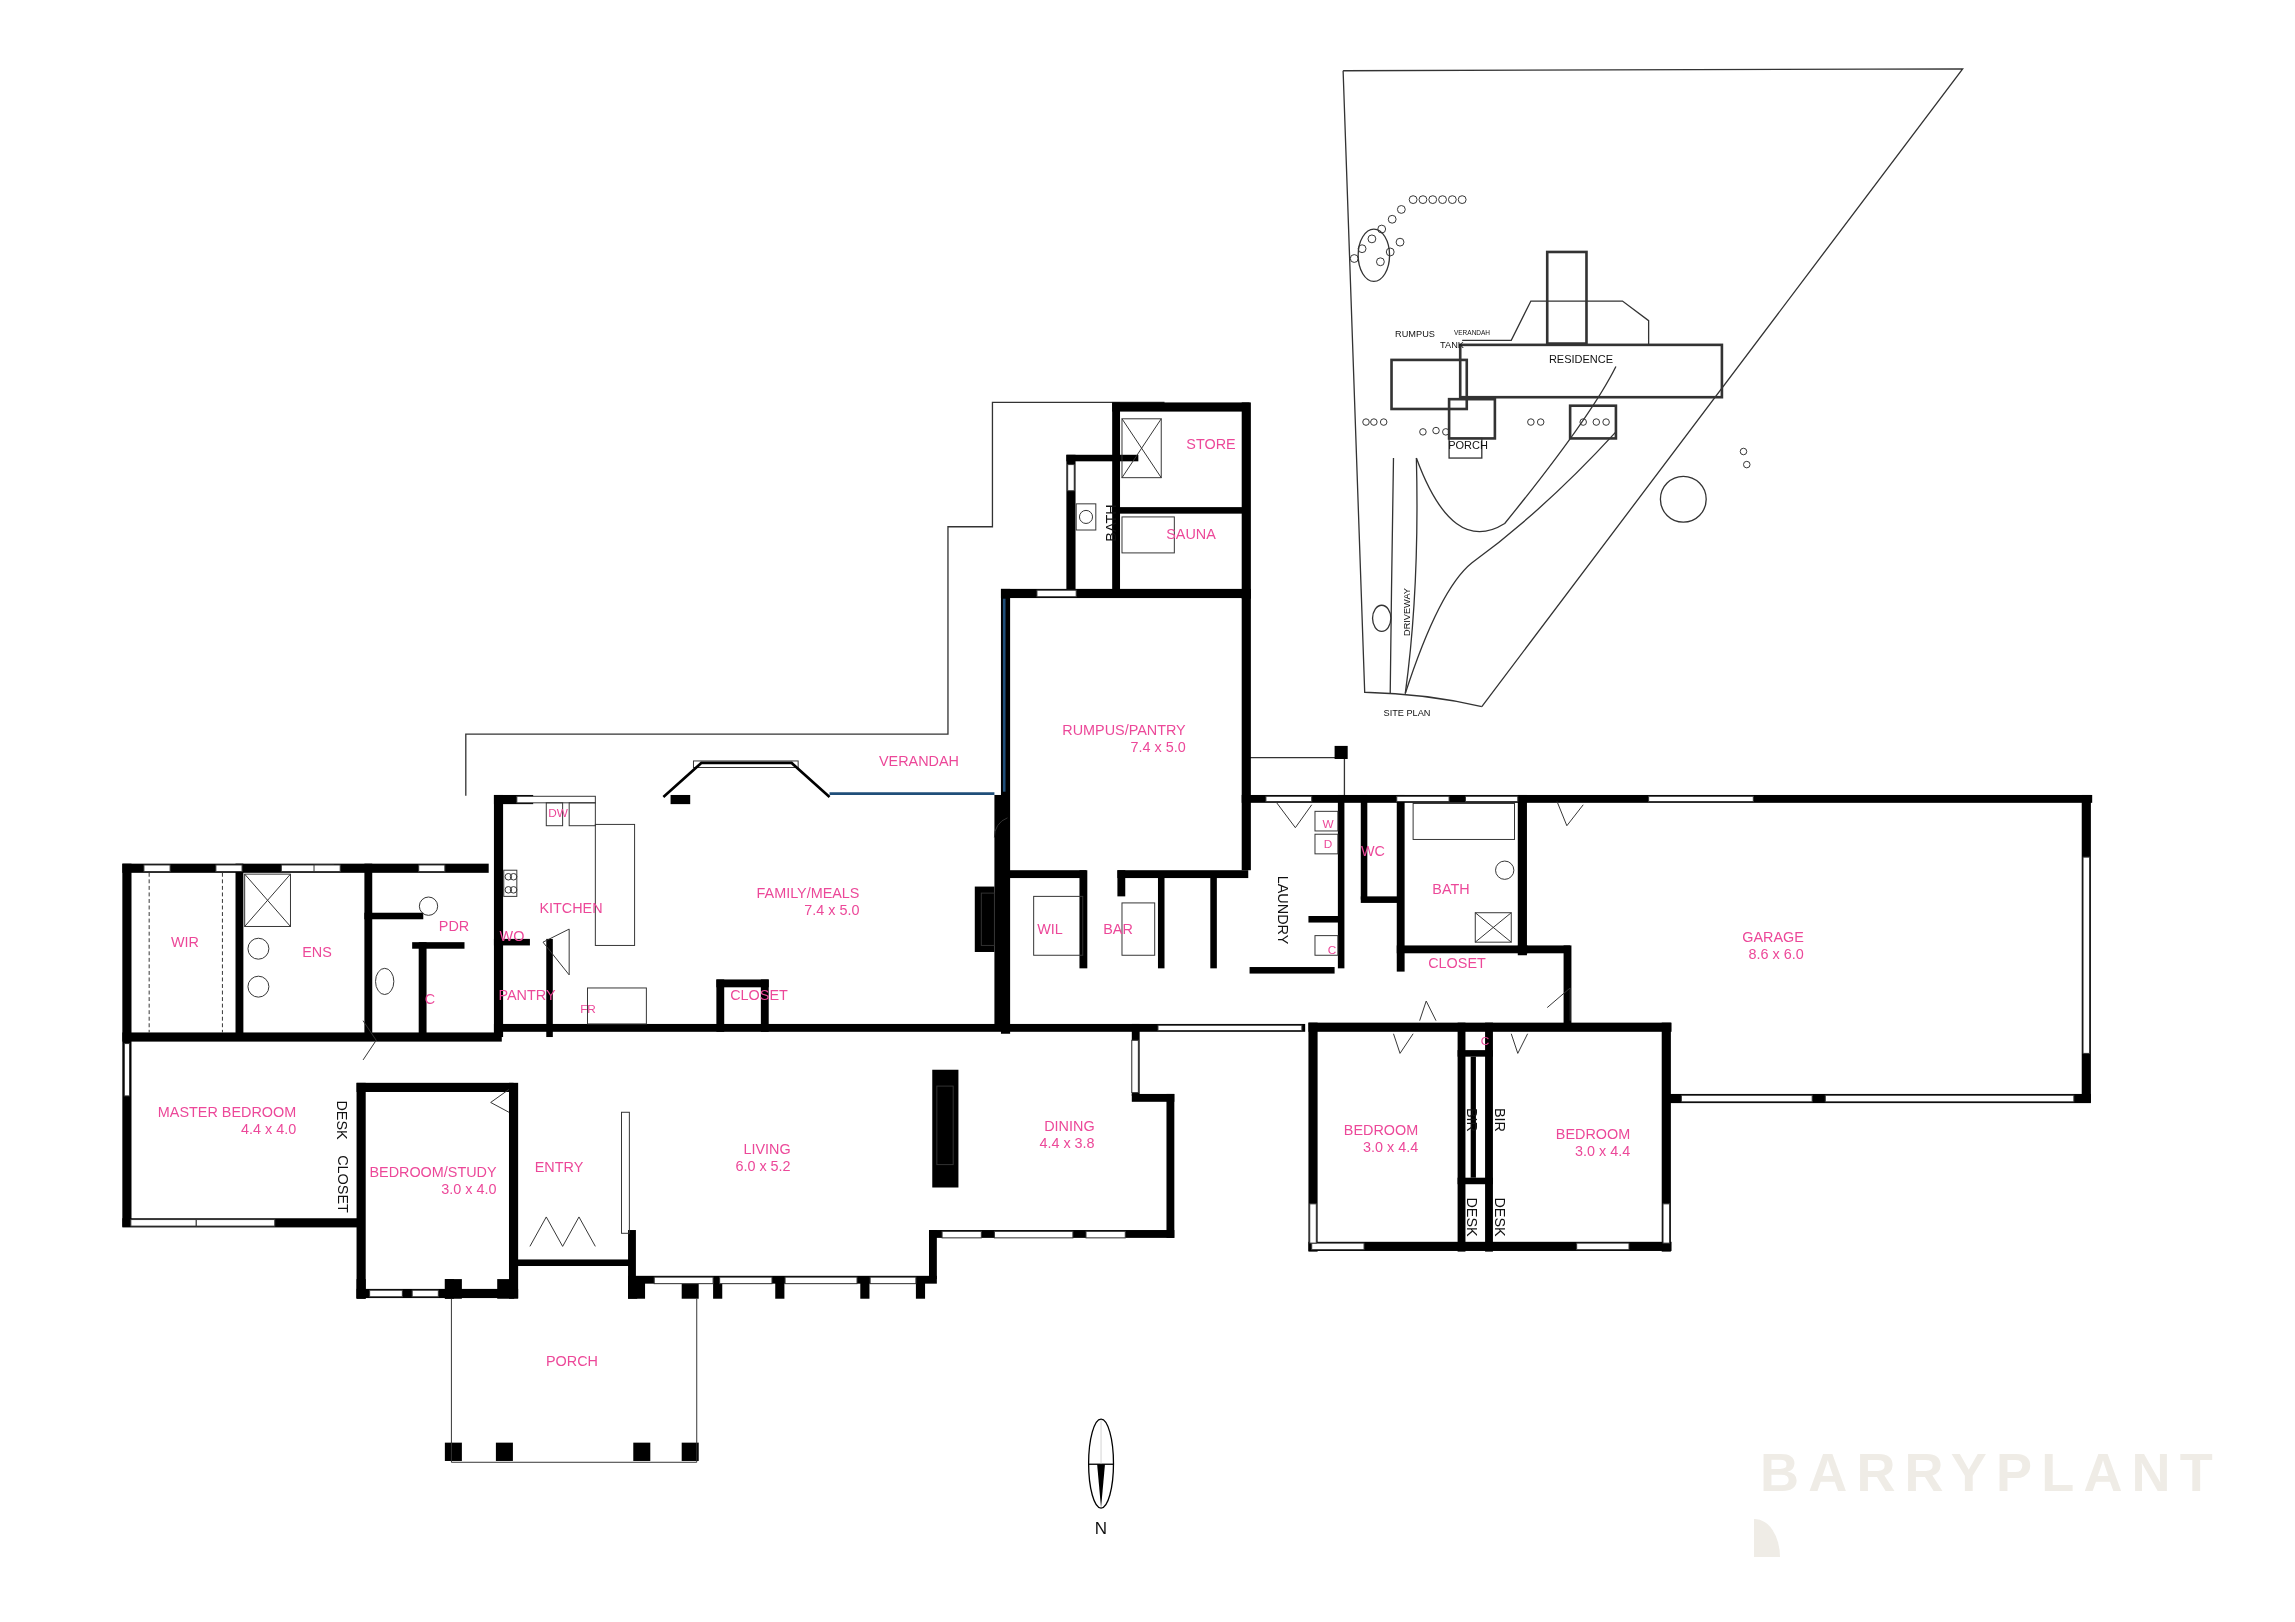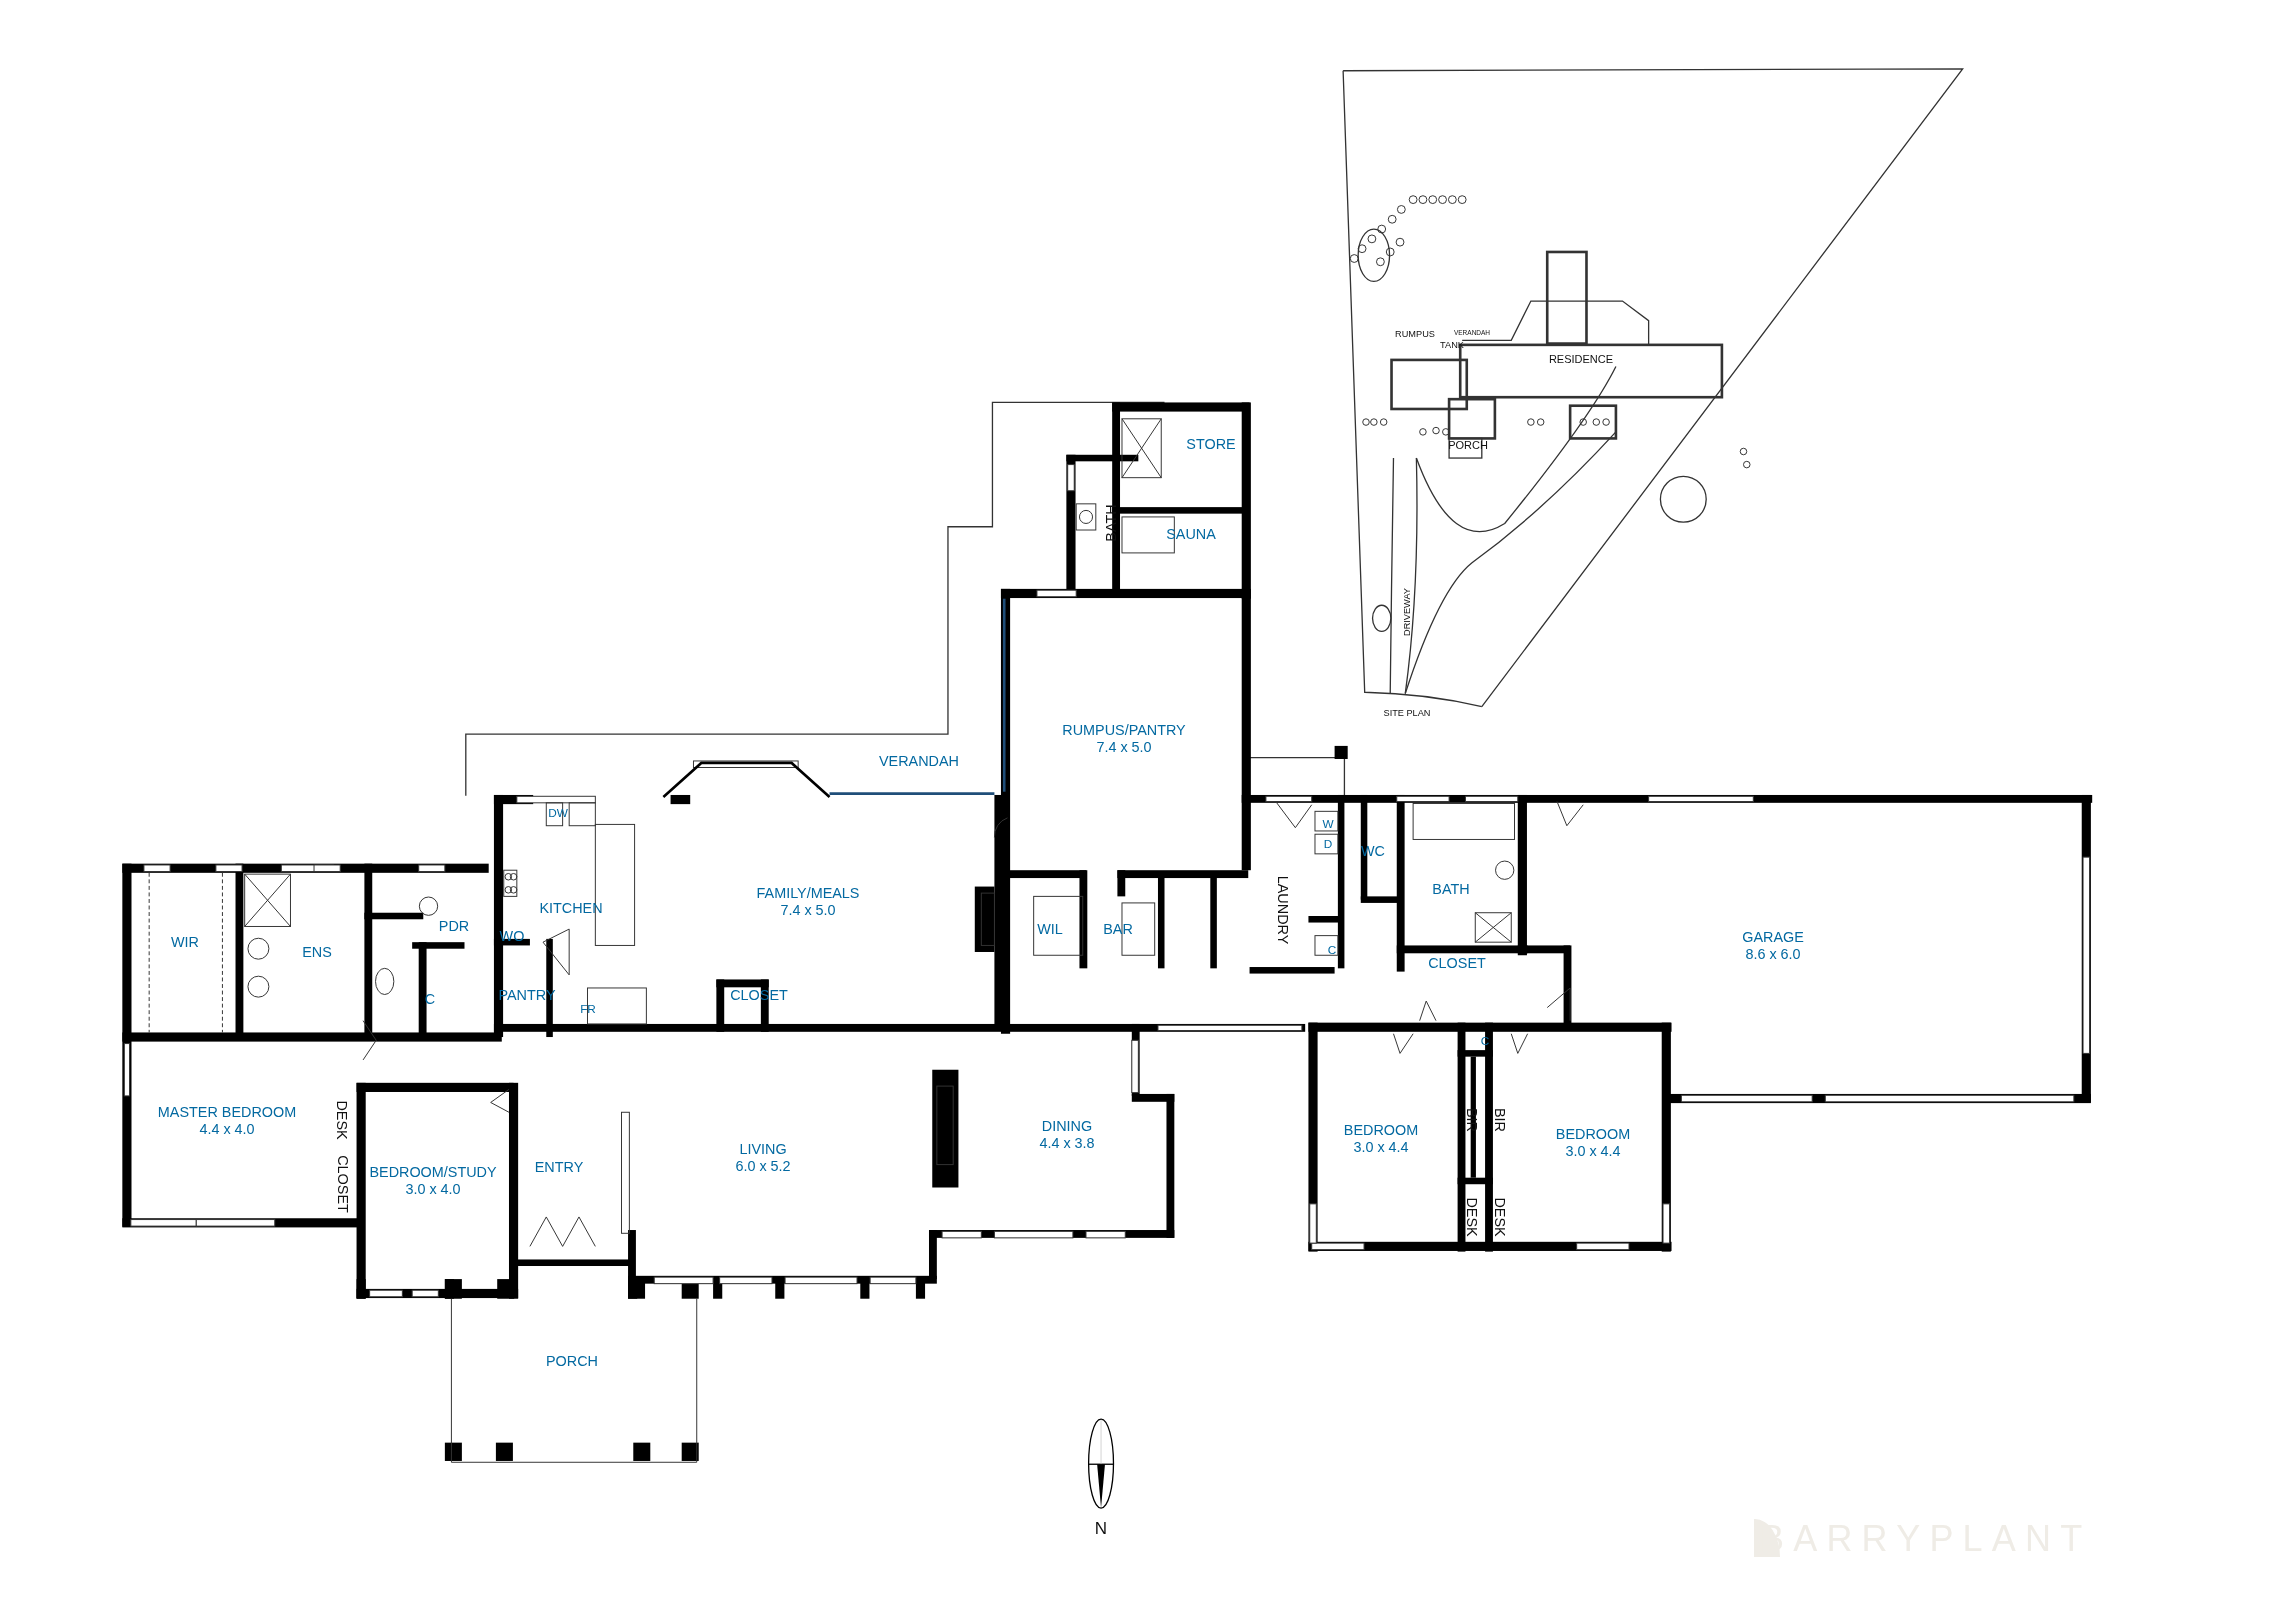--- a/index.html
+++ b/index.html
@@ -1,27 +1,27 @@
 <!DOCTYPE html>
 <html style="font-size:10.5px"><head>
 <meta charset="utf-8">
 <style>
   html, body { margin:0; padding:0; background:#ffffff; }
   body { width:2295px; height:1622px; position:relative; overflow:hidden;
          font-family:"Liberation Sans", sans-serif; color:#111; }
   svg.plan { position:absolute; left:0; top:0; }
-  .lbl { position:absolute; text-align:center; font-size:14.4px; line-height:17px;
-         color:#0369a1; transform:translate(-50%,-50%); white-space:nowrap; }
+  .lbl { position:absolute; text-align:right; font-size:14.4px; line-height:17px;
+         color:#ec4899; transform:translate(-50%,-50%); white-space:nowrap; }
   .lbl .dim { display:block; }
   .vlbl { position:absolute; font-size:14.4px; transform:translate(-50%,-50%) rotate(90deg); white-space:nowrap; }
   .small { font-size:11.8px; }
   .site-lbl { position:absolute; font-size:9.2px; transform:translate(-50%,-50%); white-space:nowrap; }
   .compass-n { position:absolute; font-size:17px; transform:translate(-50%,-50%); }
-  .brand { position:absolute; left:1760px; top:1518px; font-size:36px; letter-spacing:9.2px;
-           color:#efece6; font-weight:400; }
+  .brand { position:absolute; left:1760px; top:1441px; font-size:54px; letter-spacing:9.2px;
+           color:#efece6; font-weight:700; }
   .brand-mark { position:absolute; left:1754px; top:1519px; width:26px; height:38px;
                 background:#efece6; border-top-right-radius:25px 38px; }
 </style>
 </head>
 <body>
 
 <svg class="plan" width="2295" height="1622" viewBox="0 0 3508 2479">
   <g fill="none" stroke="#333" stroke-width="2">
 
     <path d="M712 1216 L712 1122 L1449 1122 L1449 805 L1517 805 L1517 615 L1780 615"></path>

